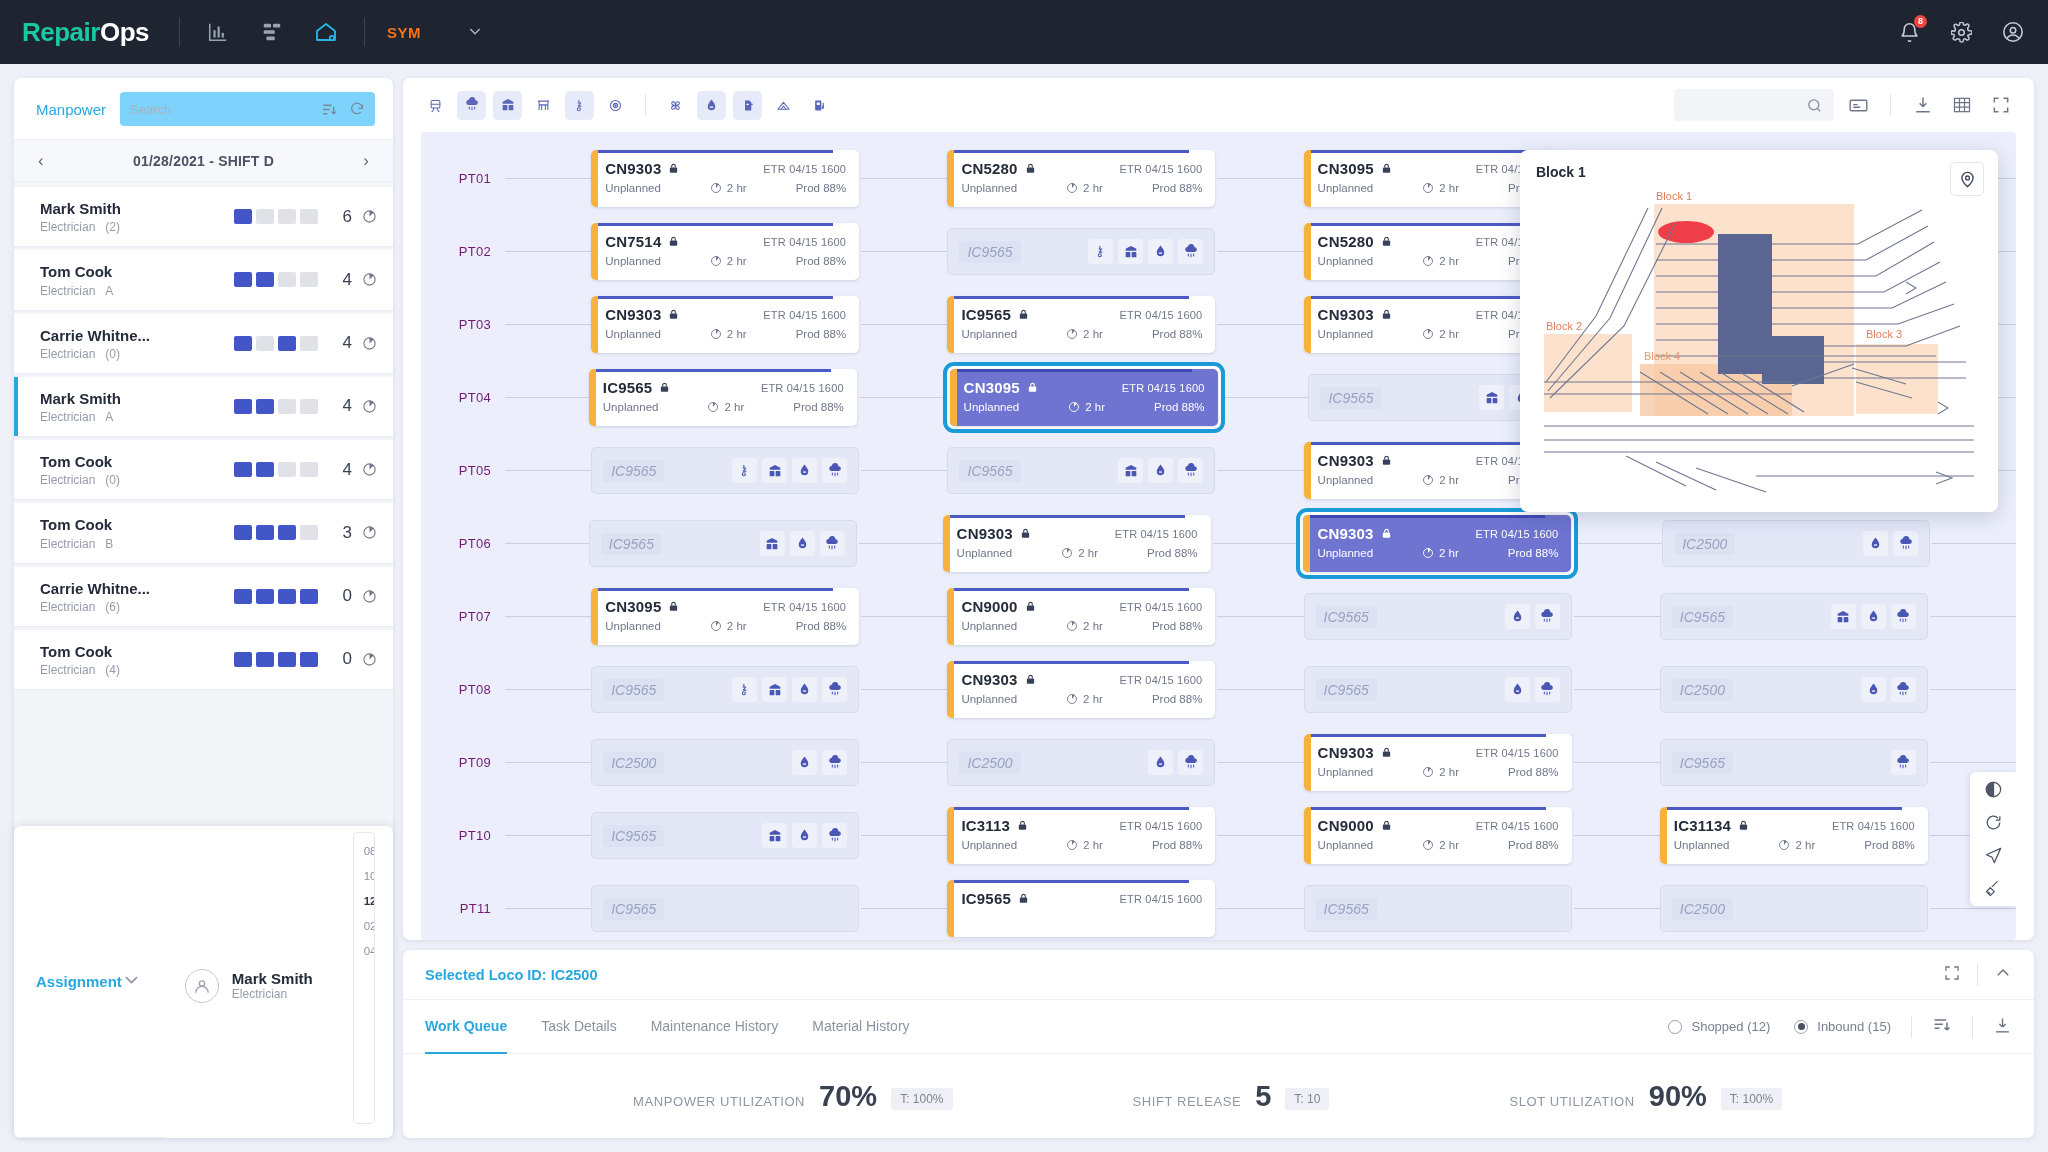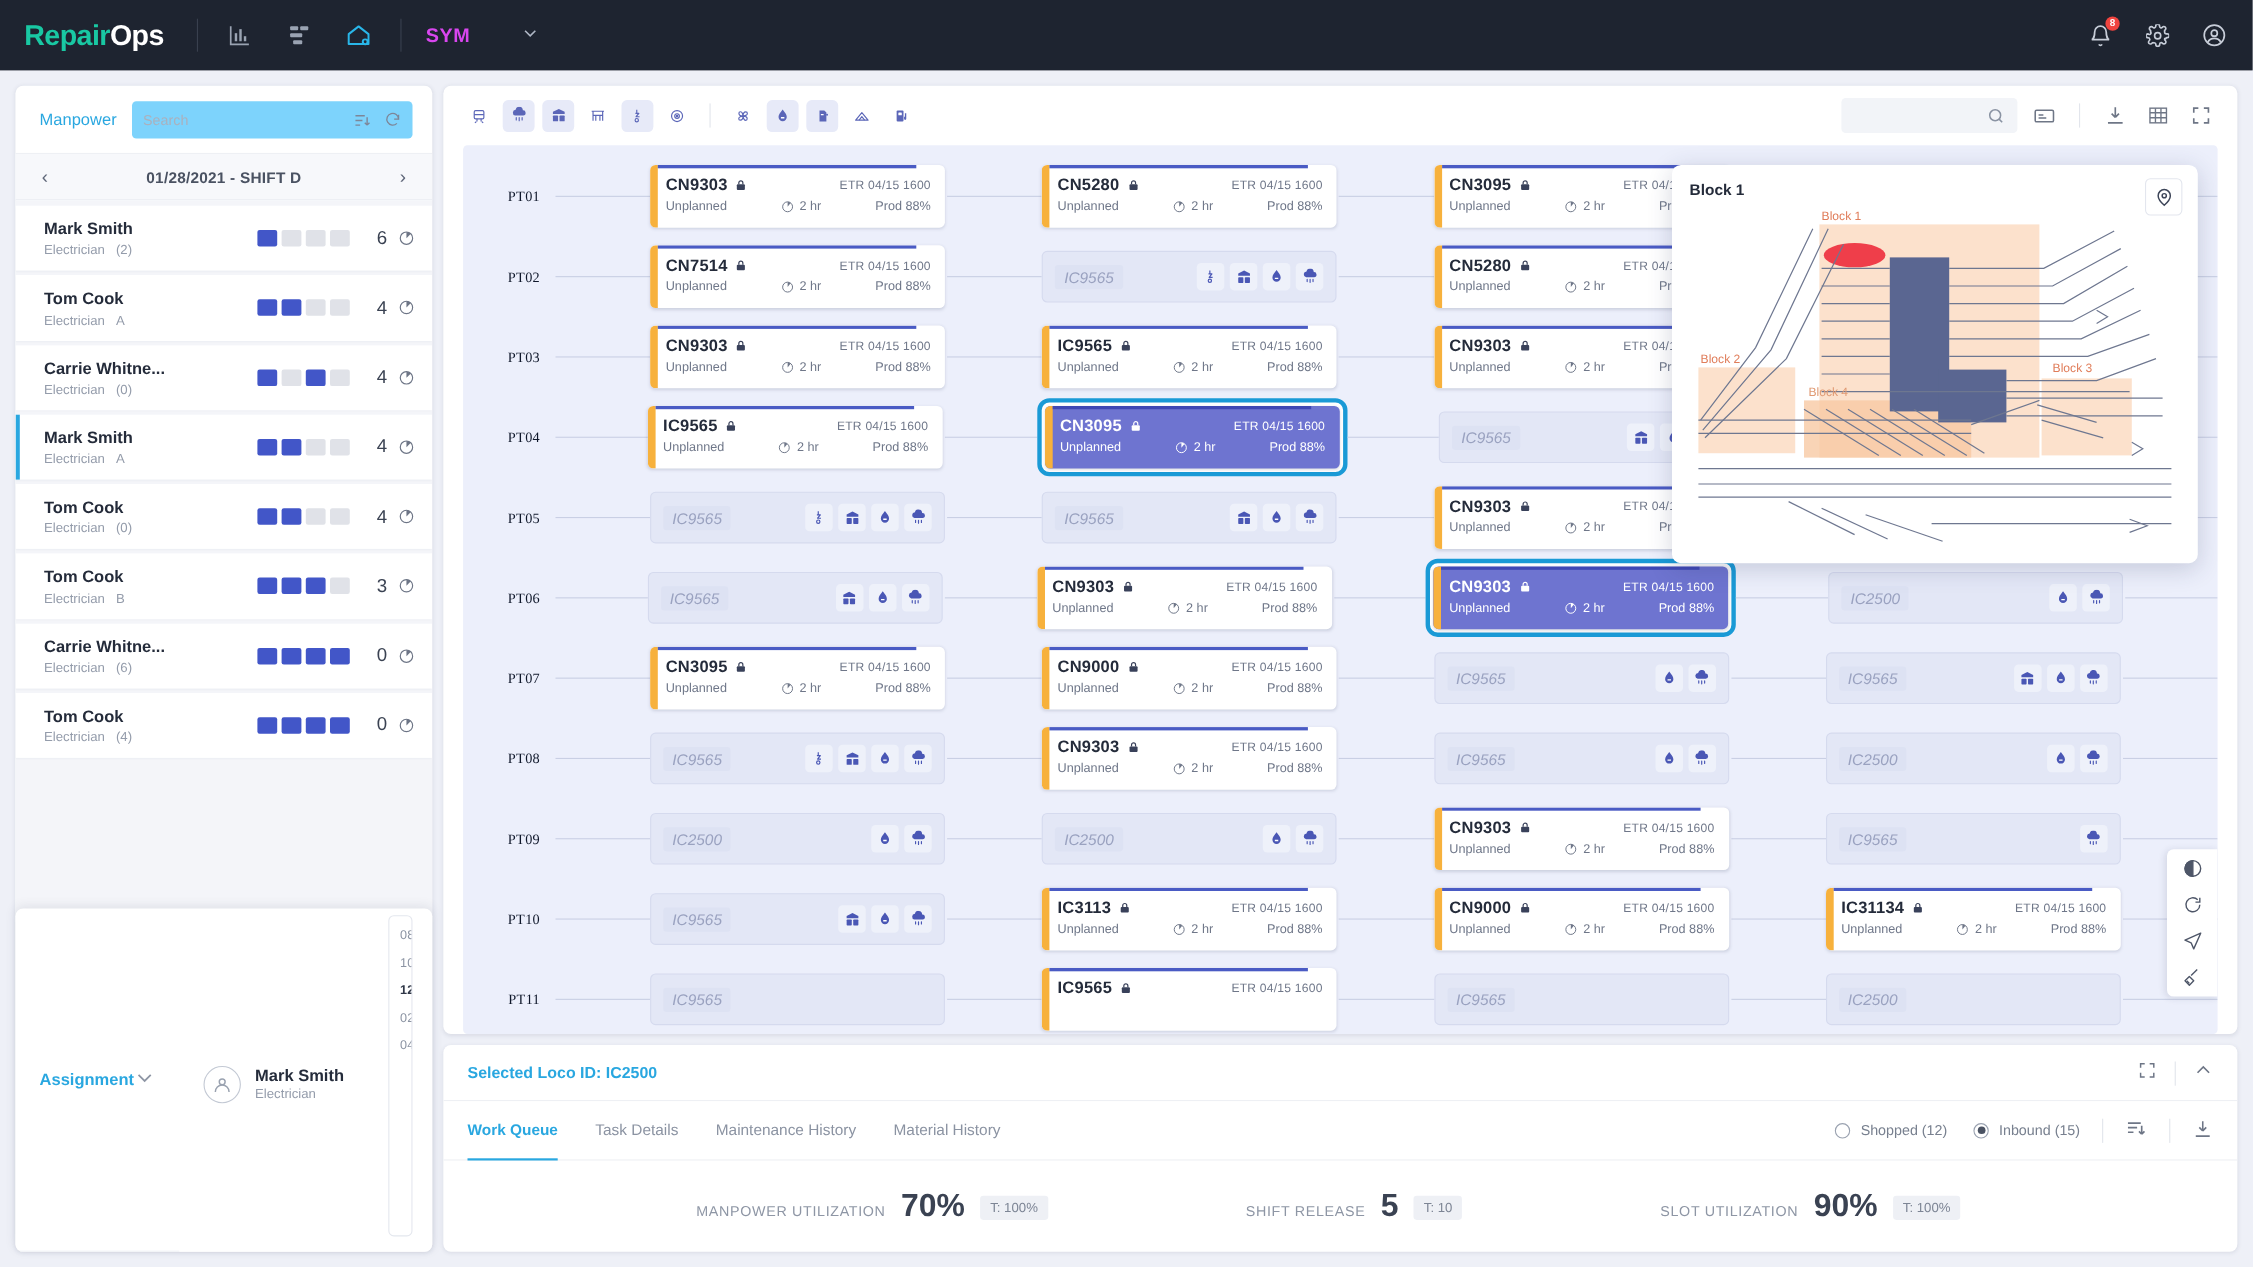--- a/index.html
+++ b/index.html
@@ -17,21 +17,21 @@
     padding:0 22px; position:relative; z-index:60;
   }
   .logo{ font-size:26px; font-weight:bold; letter-spacing:-.5px; margin-right:8px;}
   .logo .rep{ color:#19c8a3; }
   .logo .ops{ color:#ffffff; }
   .vsep{ width:1px; height:30px; background:#39404e; margin:0 22px; }
   .navicons{ display:flex; align-items:center; gap:22px; }
   .navbtn{ width:32px; height:32px; display:flex; align-items:center; justify-content:center;
            color:#9aa3b2; cursor:pointer;}
   .navbtn.active{ color:#29b6e8; }
-  .symsel{ display:flex; align-items:center; gap:46px; color:#d946ef; font-size:18px; font-weight:bold;
+  .symsel{ display:flex; align-items:center; gap:46px; color:#f97316; font-size:15px; font-weight:bold;
            letter-spacing:.5px;}
   .symsel .chev{ color:#aeb6c4; }
   .topright{ margin-left:auto; display:flex; align-items:center; gap:26px; }
   .topright .ti{ color:#c7cdd8; position:relative; cursor:pointer; width:26px; height:26px;
                  display:flex;align-items:center;justify-content:center;}
   .badge{ position:absolute; top:-4px; right:-5px; background:#f0443f; color:#fff;
           font-size:9px; border-radius:8px; min-width:13px; height:13px; line-height:13px;
           text-align:center; font-weight:bold; padding:0 3px;}
 
   
@@ -135,21 +135,21 @@
   .tb-search{ width:160px; height:32px; background:#f2f4f8; border-radius:4px;
      display:flex;align-items:center;justify-content:flex-end; padding:0 11px; color:#8a93a3;}
   .tbtn2{ width:30px;height:30px;display:flex;align-items:center;justify-content:center;
      color:#6e7686; cursor:pointer;}
 
   .grid-wrap{ flex:1; background:#eceffb; margin:0 18px 0 18px; border-radius:4px;
      position:relative; overflow:hidden; }
   .grid-rows{ padding:10px 0 0 0; }
   .grow{ display:flex; align-items:center; height:73px; padding-left:8px;}
   .ptlabel{ width:76px; flex:0 0 76px; text-align:right; padding-right:14px;
-     font-size:13px; color:#0f172a; letter-spacing:.3px;font-family:Liberation Serif, serif;}
+     font-size:13px; color:#701a75; letter-spacing:.3px;}
   .track{ flex:1; display:flex; align-items:center; }
   .rail{ height:1.5px; background:#c9cfe4; flex:1; min-width:10px;}
   .slot{ flex:0 0 270px; display:flex; align-items:center; }
 
   
   .card{
     width:268px; height:57px; background:#fff; border-radius:5px; position:relative;
     box-shadow:0 1px 3px rgba(40,50,80,.16); display:flex; flex-direction:column;
     padding:8px 13px 0 14px; overflow:hidden;
   }

